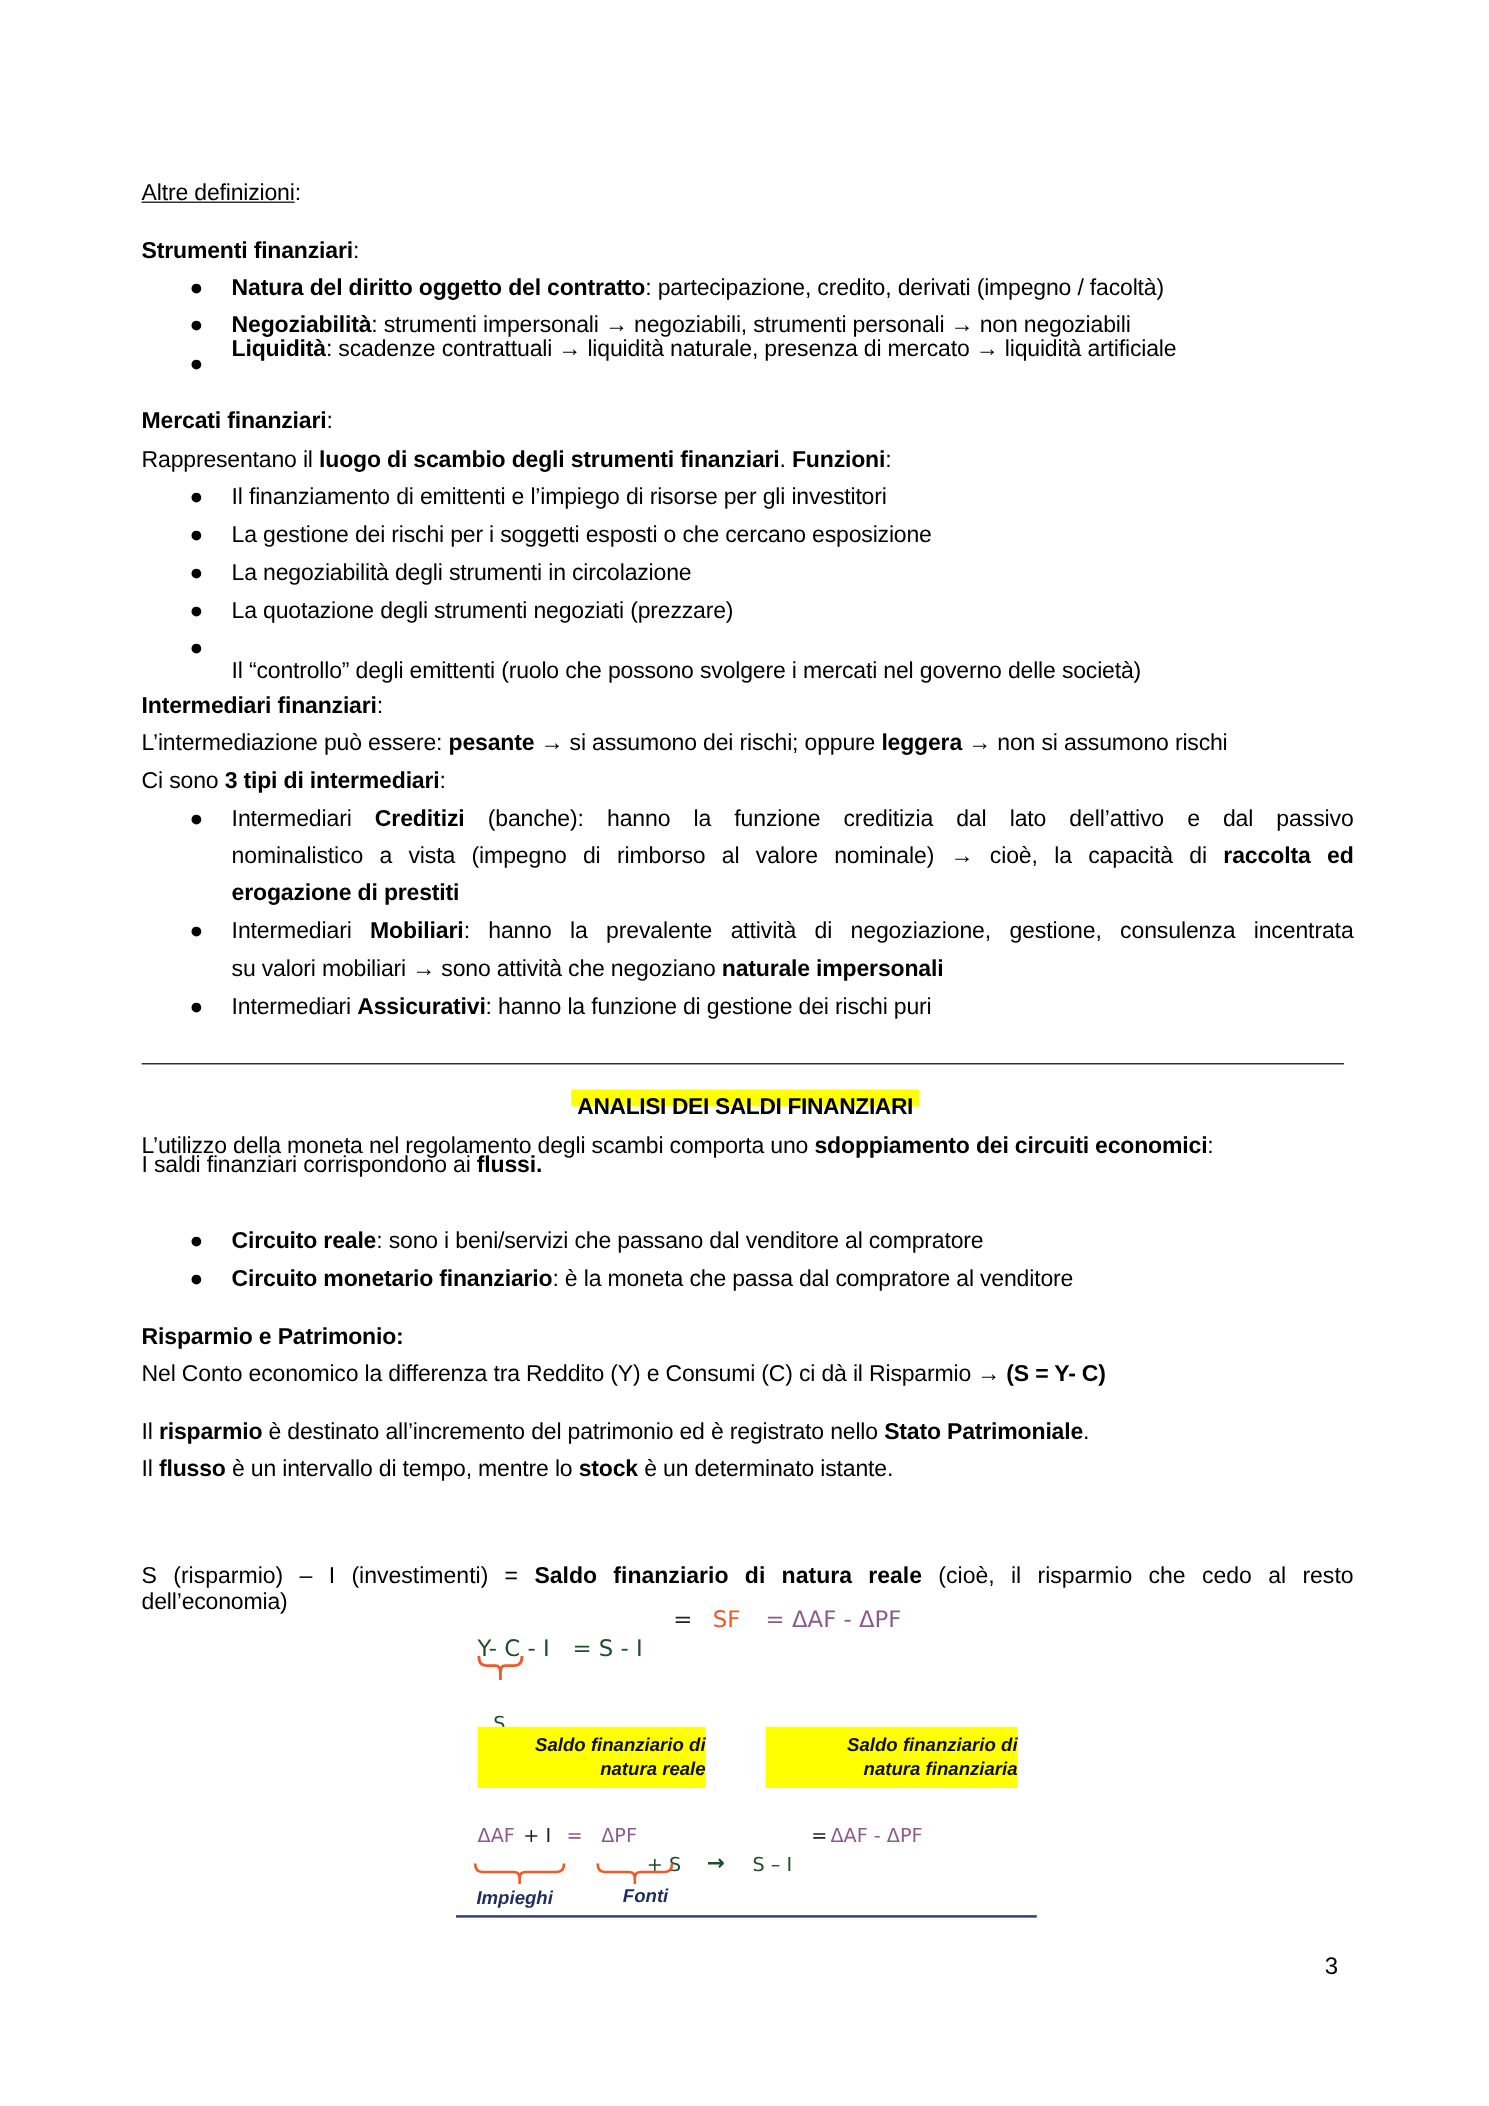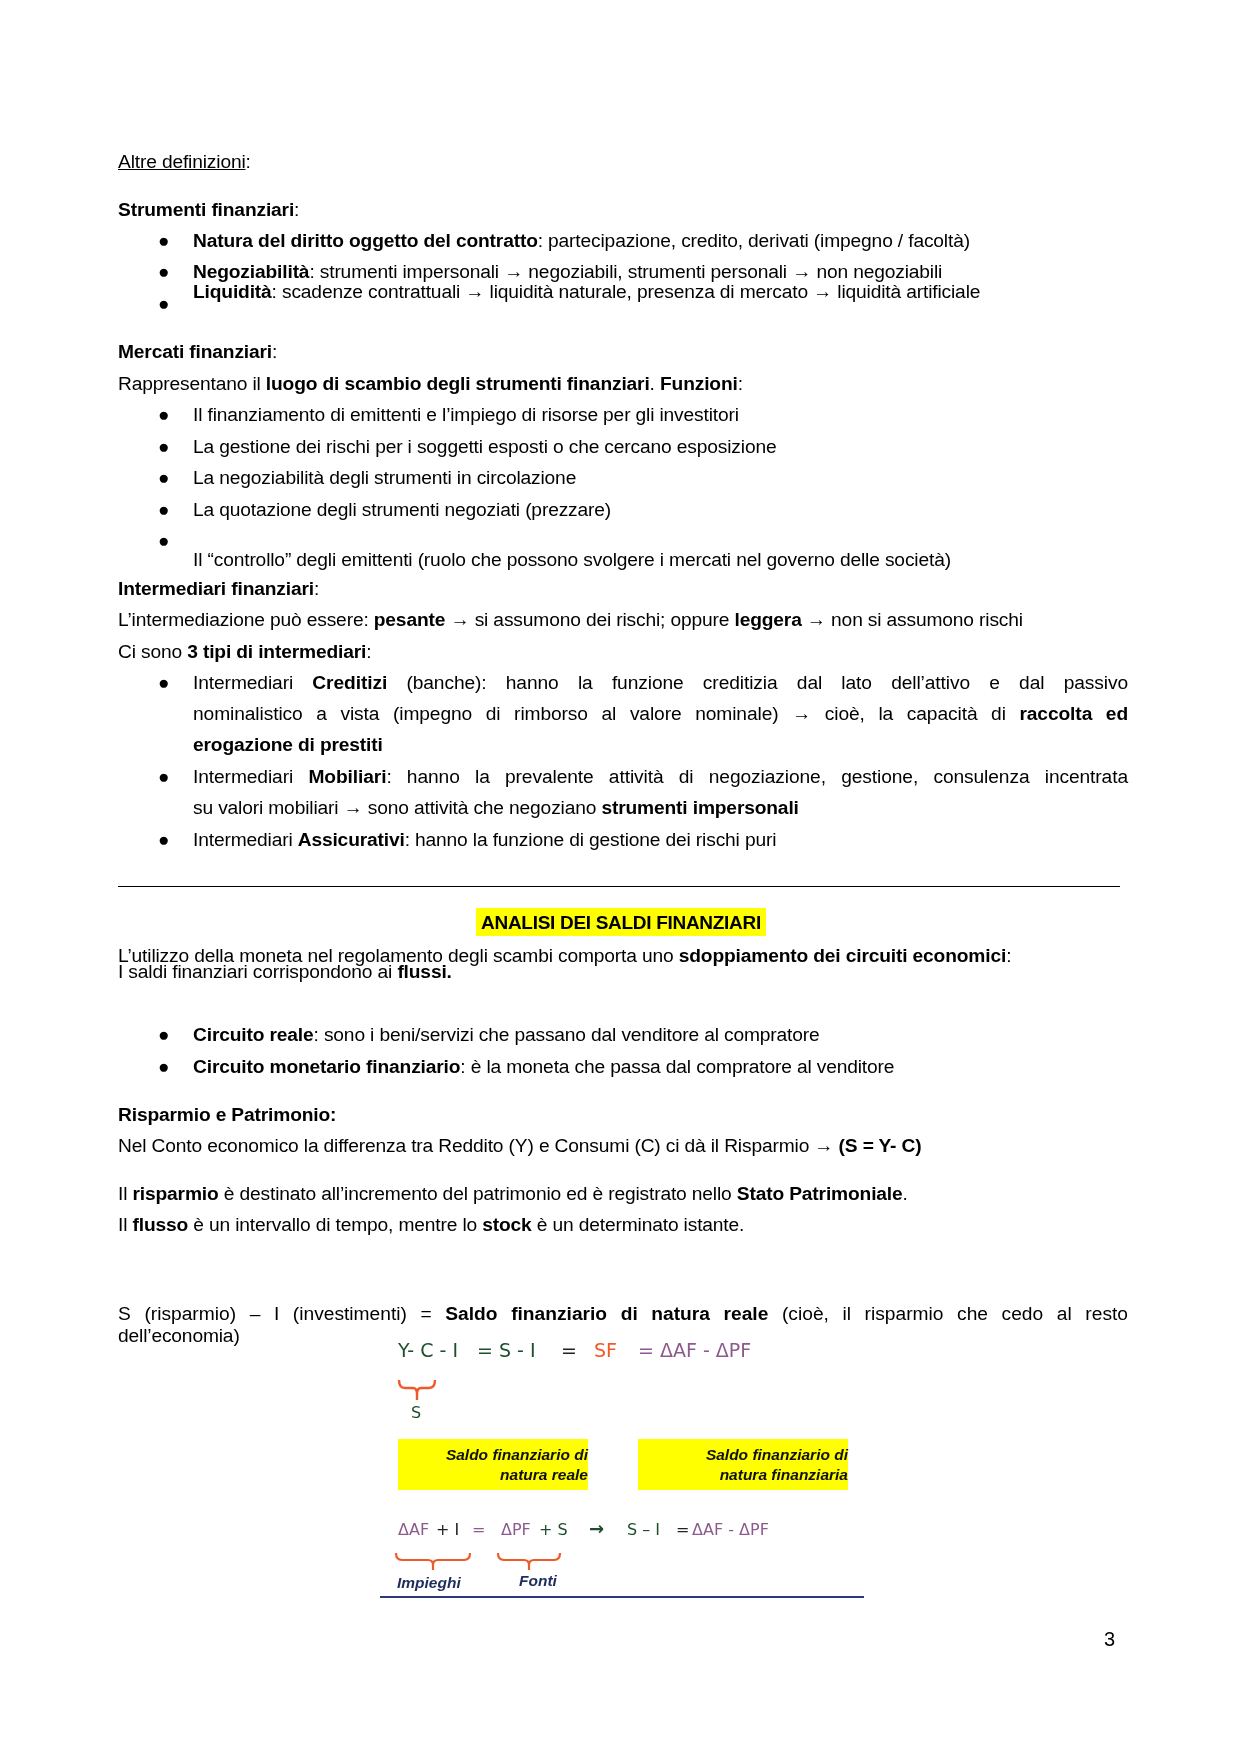--- a/index.html
+++ b/index.html
@@ -6,26 +6,26 @@
   body { width:1241px; height:1755px; position:relative; overflow:hidden;
          font-family:"Liberation Sans", sans-serif; color:#000; }
   .ln { position:absolute; left:118px; font-size:19.2px; line-height:24px; white-space:nowrap; letter-spacing:-0.15px; }
   .ln b { font-weight:bold; }
   .bul { position:absolute; left:158px; font-size:19px; line-height:24px; }
   .bt { position:absolute; left:193px; font-size:19.2px; line-height:24px; white-space:nowrap; letter-spacing:-0.15px; }
   .just { position:absolute; left:193px; width:935px; font-size:19.2px; line-height:24px; text-align:justify; text-align-last:justify; white-space:nowrap; letter-spacing:-0.1px; }
   .justp { position:absolute; left:118px; width:1010px; font-size:19.2px; line-height:24px; text-align:justify; text-align-last:justify; white-space:nowrap;margin-top:41px; }
   .u { text-decoration:underline; }
   .sep { position:absolute; left:118px; top:886px; width:1002px; height:0; border-top:1.6px solid #000; }
-  .heading { position:absolute; left:476px; top:908px; width:290px; height:28px; background:#ffff00;
+  .heading { position:absolute; left:476px; top:908px; width:290px; height:14px; background:#ffff00;
              font-weight:bold; font-size:19px; line-height:30px; text-align:center; letter-spacing:-0.3px; }
   .pnum { position:absolute; left:1104px; top:1628px; font-size:20px; }
   
   .dg { position:absolute; font-family:"DejaVu Sans", sans-serif; white-space:nowrap; }
-  .green { color:#1f4e2c; }
+  .green { color:#1f4e2c;margin-top:24px; }
   .red { color:#f05a28; }
   .purple { color:#8c5a8c; }
   .navy { color:#1f2d5c; }
   .ybox { position:absolute; background:#ffff00; font-family:"Liberation Sans", sans-serif; font-weight:bold; font-style:italic;
           font-size:15.5px; line-height:20px; text-align:right; color:#111; display:flex; flex-direction:column; justify-content:center; }
   .brace { position:absolute; }
   .bline { position:absolute; left:380px; top:1596px; width:484px; height:0; border-top:2.5px solid #2a3a7a; }
 </style>
 </head>
 <body>
@@ -59,21 +59,21 @@
 <div class="ln" style="top:608px"><span>L’intermediazione può essere: </span><b>pesante</b><span> → si assumono dei rischi; oppure </span><b>leggera</b><span> → non si assumono rischi</span></div>
 <div class="ln" style="top:640px"><span>Ci sono </span><b>3 tipi di intermediari</b><span>:</span></div>
 
 <div class="bul" style="top:671px">●</div>
 <div class="just" style="top:671px"><span>Intermediari </span><b>Creditizi</b><span> (banche): hanno la funzione creditizia dal lato dell’attivo e dal passivo</span></div>
 <div class="just" style="top:702px"><span>nominalistico a vista (impegno di rimborso al valore nominale) → cioè, la capacità di </span><b>raccolta ed</b></div>
 <div class="bt" style="top:733px"><b>erogazione di prestiti</b></div>
 
 <div class="bul" style="top:765px">●</div>
 <div class="just" style="top:765px"><span>Intermediari </span><b>Mobiliari</b><span>: hanno la prevalente attività di negoziazione, gestione, consulenza incentrata</span></div>
-<div class="bt" style="top:796px"><span>su valori mobiliari → sono attività che negoziano </span><b>strumenti impersonali</b></div>
+<div class="bt" style="top:796px"><span>su valori mobiliari → sono attività che negoziano </span><b>naturale impersonali</b></div>
 
 <div class="bul" style="top:828px">●</div>
 <div class="bt" style="top:828px"><span>Intermediari </span><b>Assicurativi</b><span>: hanno la funzione di gestione dei rischi puri</span></div>
 
 <div class="sep"></div>
 <div class="heading">ANALISI DEI SALDI FINANZIARI</div>
 
 <div class="ln" style="top:960px"><span>I saldi finanziari corrispondono ai </span><b>flussi.</b></div>
 <div class="ln" style="top:944px"><span>L’utilizzo della moneta nel regolamento degli scambi comporta uno </span><b>sdoppiamento dei circuiti economici</b><span>:</span></div>
 <div class="bul" style="top:1023px">●</div>

